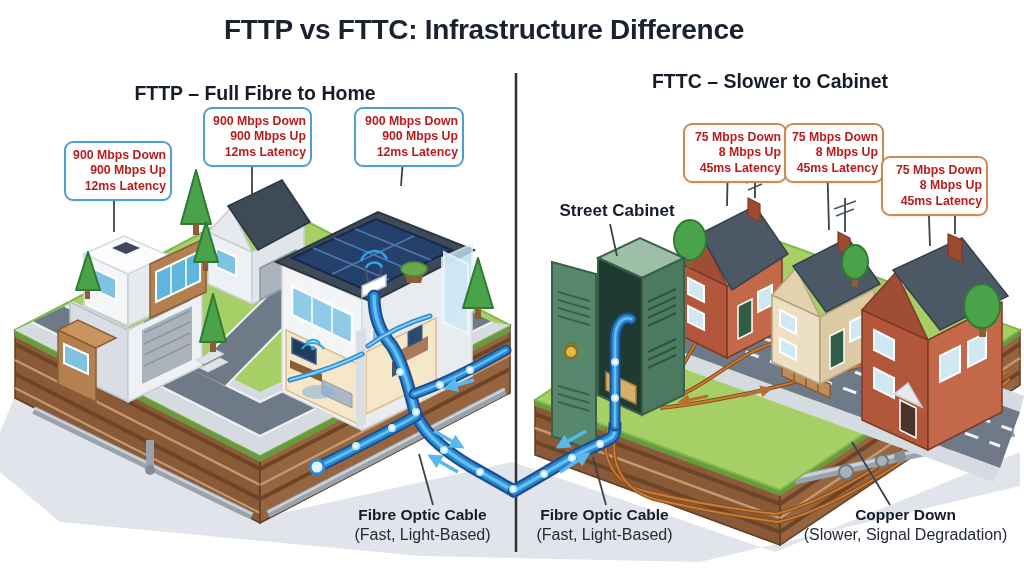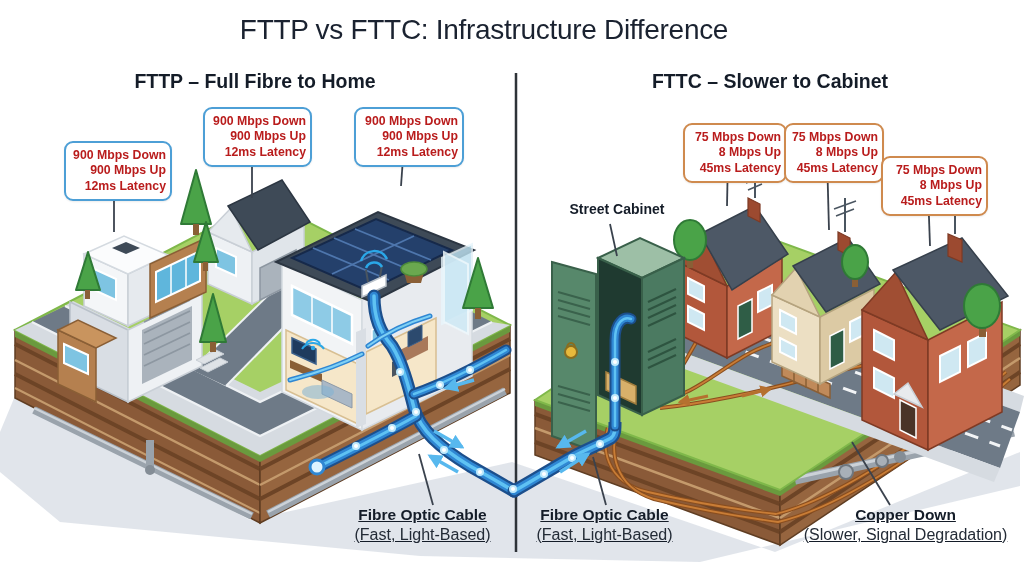--- a/index.html
+++ b/index.html
@@ -3,35 +3,35 @@
 <meta charset="utf-8">
 <style>
   html,body{margin:0;padding:0;background:#ffffff;}
   .stage{
     position:relative;width:1024px;height:572px;overflow:hidden;
     background:#ffffff;font-family:"Liberation Sans",sans-serif;color:#1a2230;
   }
   .scene{position:absolute;left:0;top:0;width:1024px;height:572px;}
   .title{
     position:absolute;left:0;top:14px;width:968px;text-align:center;
-    font-size:28px;font-weight:400;letter-spacing:-0.3px;color:#1a2230;
+    font-size:28px;font-weight:700;letter-spacing:-0.3px;color:#1a2230;
   }
   .heading{position:absolute;top:70px;font-size:19.5px;font-weight:700;text-align:center;color:#141c28;}
-  .heading.left{left:30px;width:450px;}
+  .heading.left{left:30px;width:450px;margin-top:12px;}
   .heading.right{left:560px;width:420px;}
   .callout{
     position:absolute;background:#ffffff;border-radius:9px;text-align:right;
     font-size:12.3px;line-height:1.26;font-weight:600;color:#b91c1c;
     padding:5px 4px;box-shadow:0 1px 2px rgba(0,0,0,0.08);
   }
   .callout.blue{border:2.5px solid #4d9fd6;}
   .callout.orange{border:2.5px solid #cf8a4e;margin-top:16px;}
   .cab-label{position:absolute;left:552px;top:201px;width:130px;text-align:center;
-    font-size:14px;font-weight:700;color:#141c28;}
-  .bottom-label{position:absolute;top:506px;text-align:center;color:#141c28;text-decoration:underline;}
+    font-size:17px;font-weight:700;color:#141c28;}
+  .bottom-label{position:absolute;top:506px;text-align:center;color:#141c28;}
   .bottom-label .t{font-size:15.5px;font-weight:700;line-height:1.2;}
   .bottom-label .s{font-size:16px;font-weight:400;line-height:1.25;color:#232b36;}
   .bl-fibre-left{left:330px;width:185px;}
   .bl-fibre-right{left:512px;width:185px;}
   .bl-copper{left:788px;width:235px;}
 </style>
 </head>
 <body>
 
 <div class="stage">

